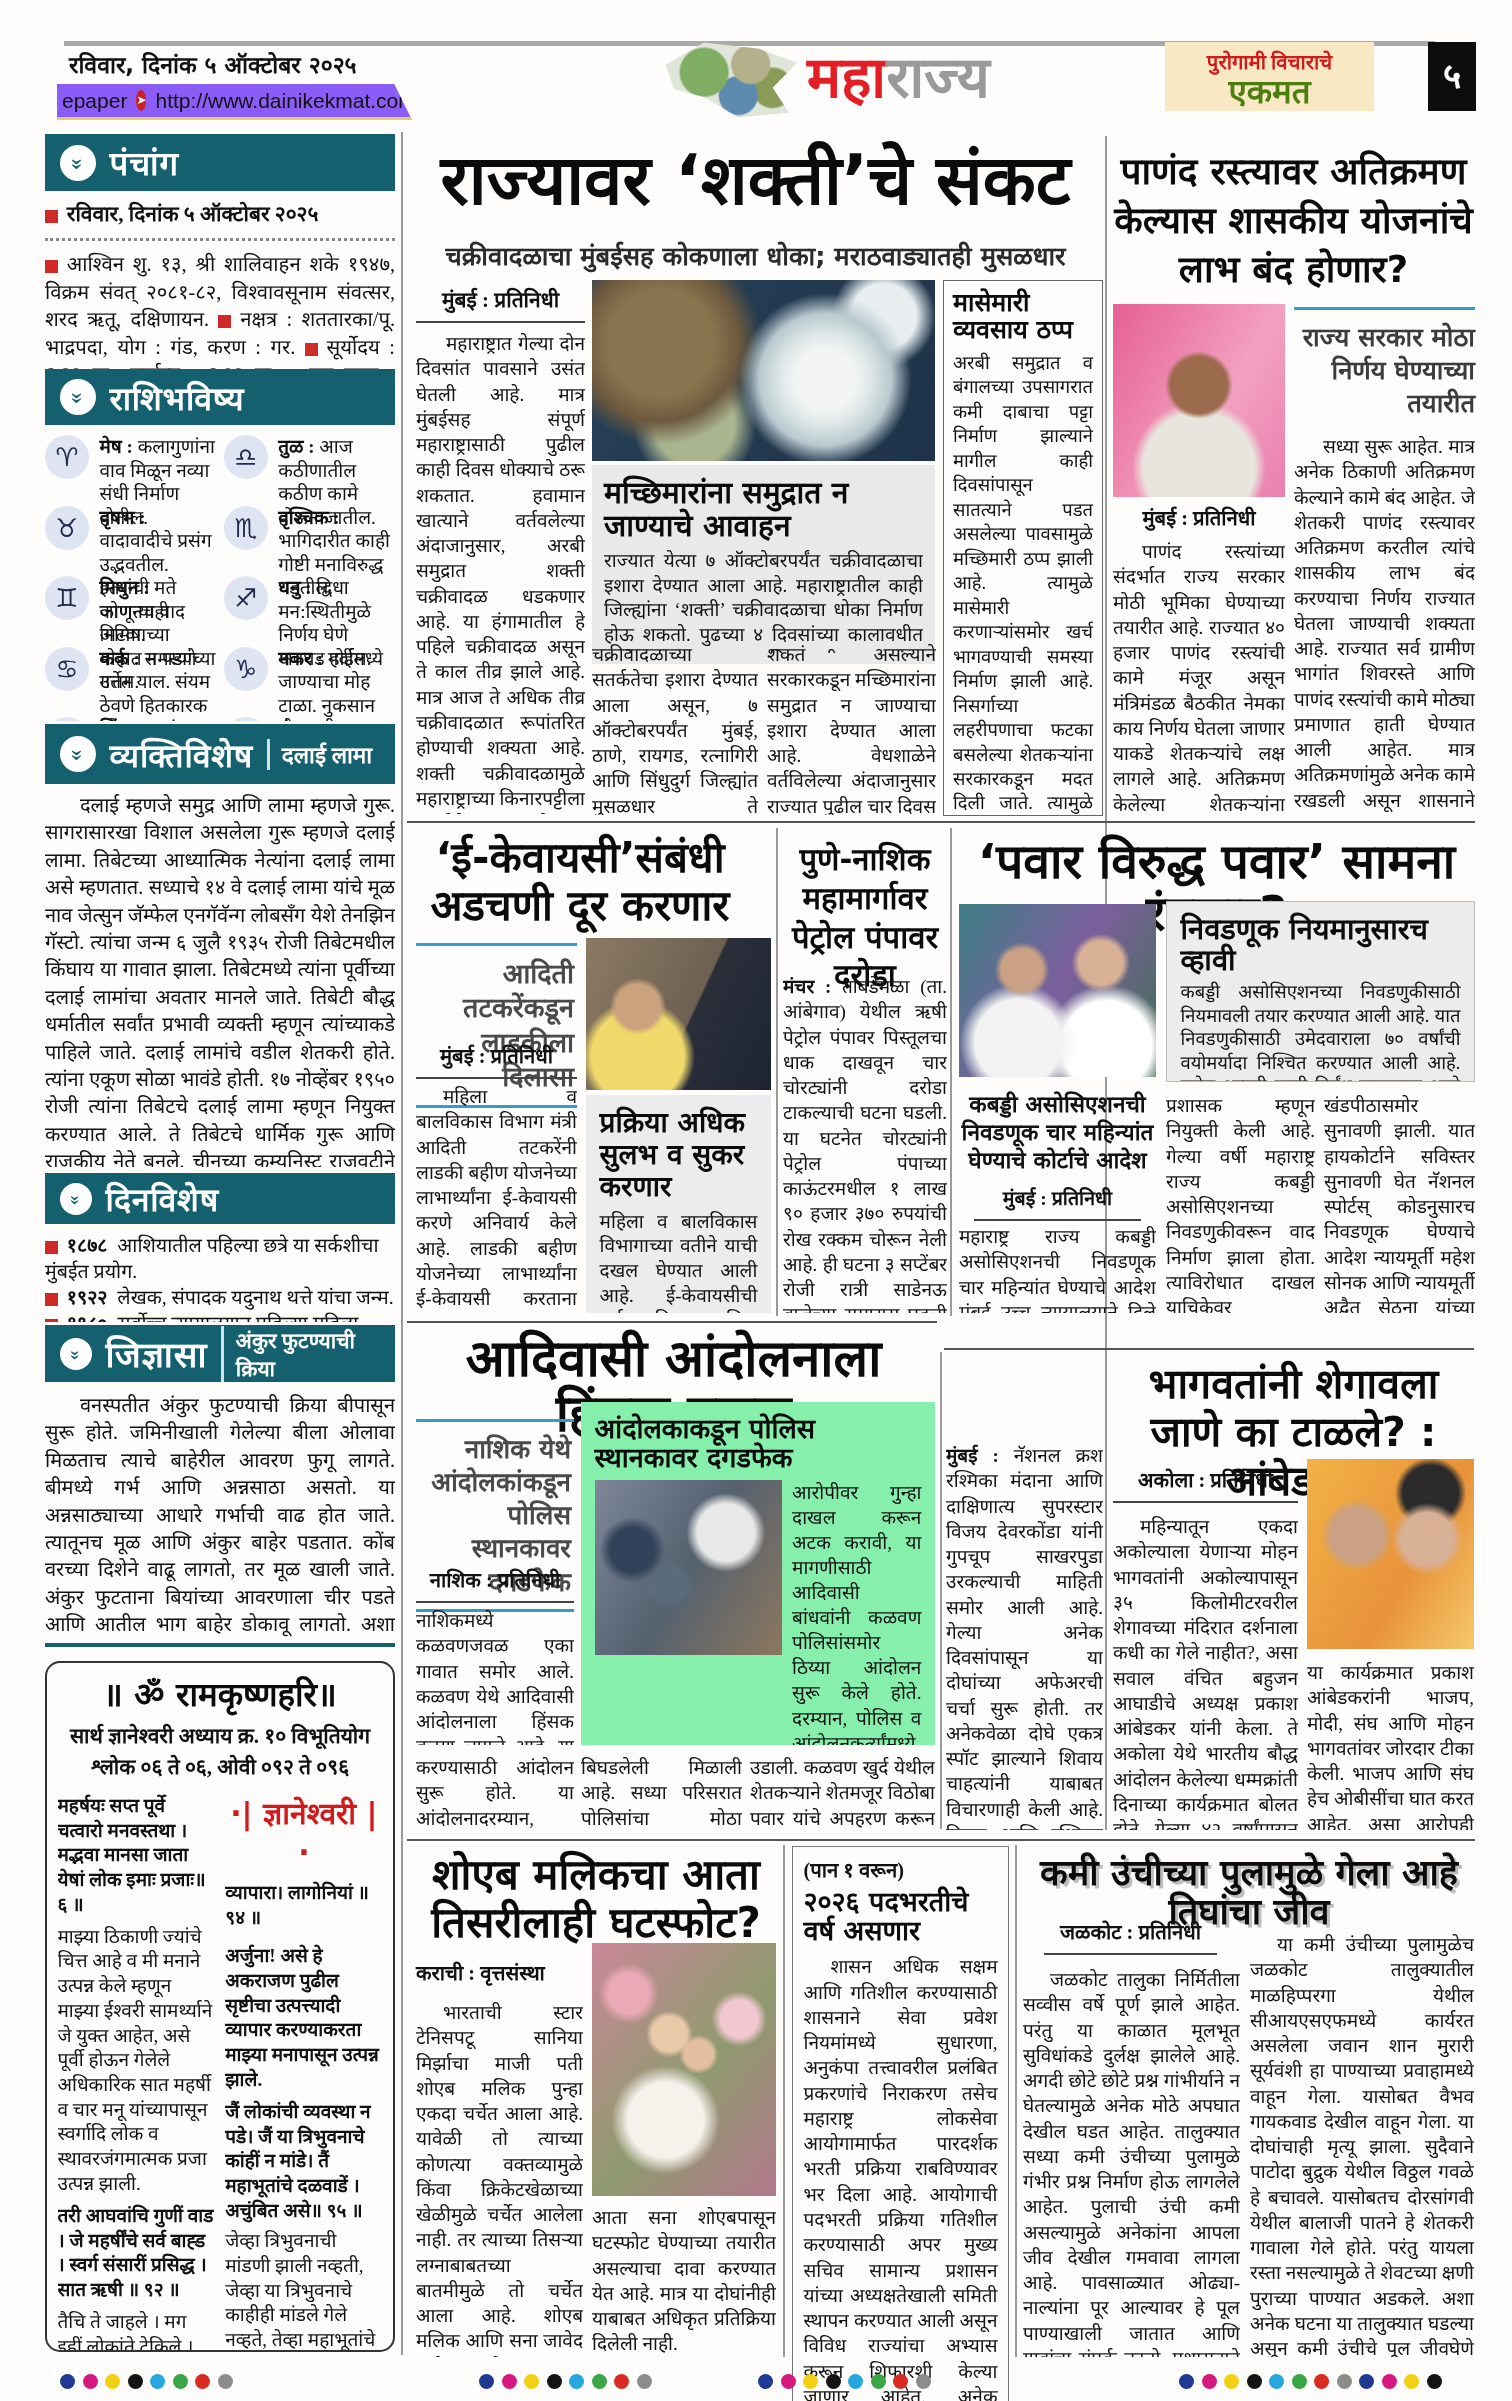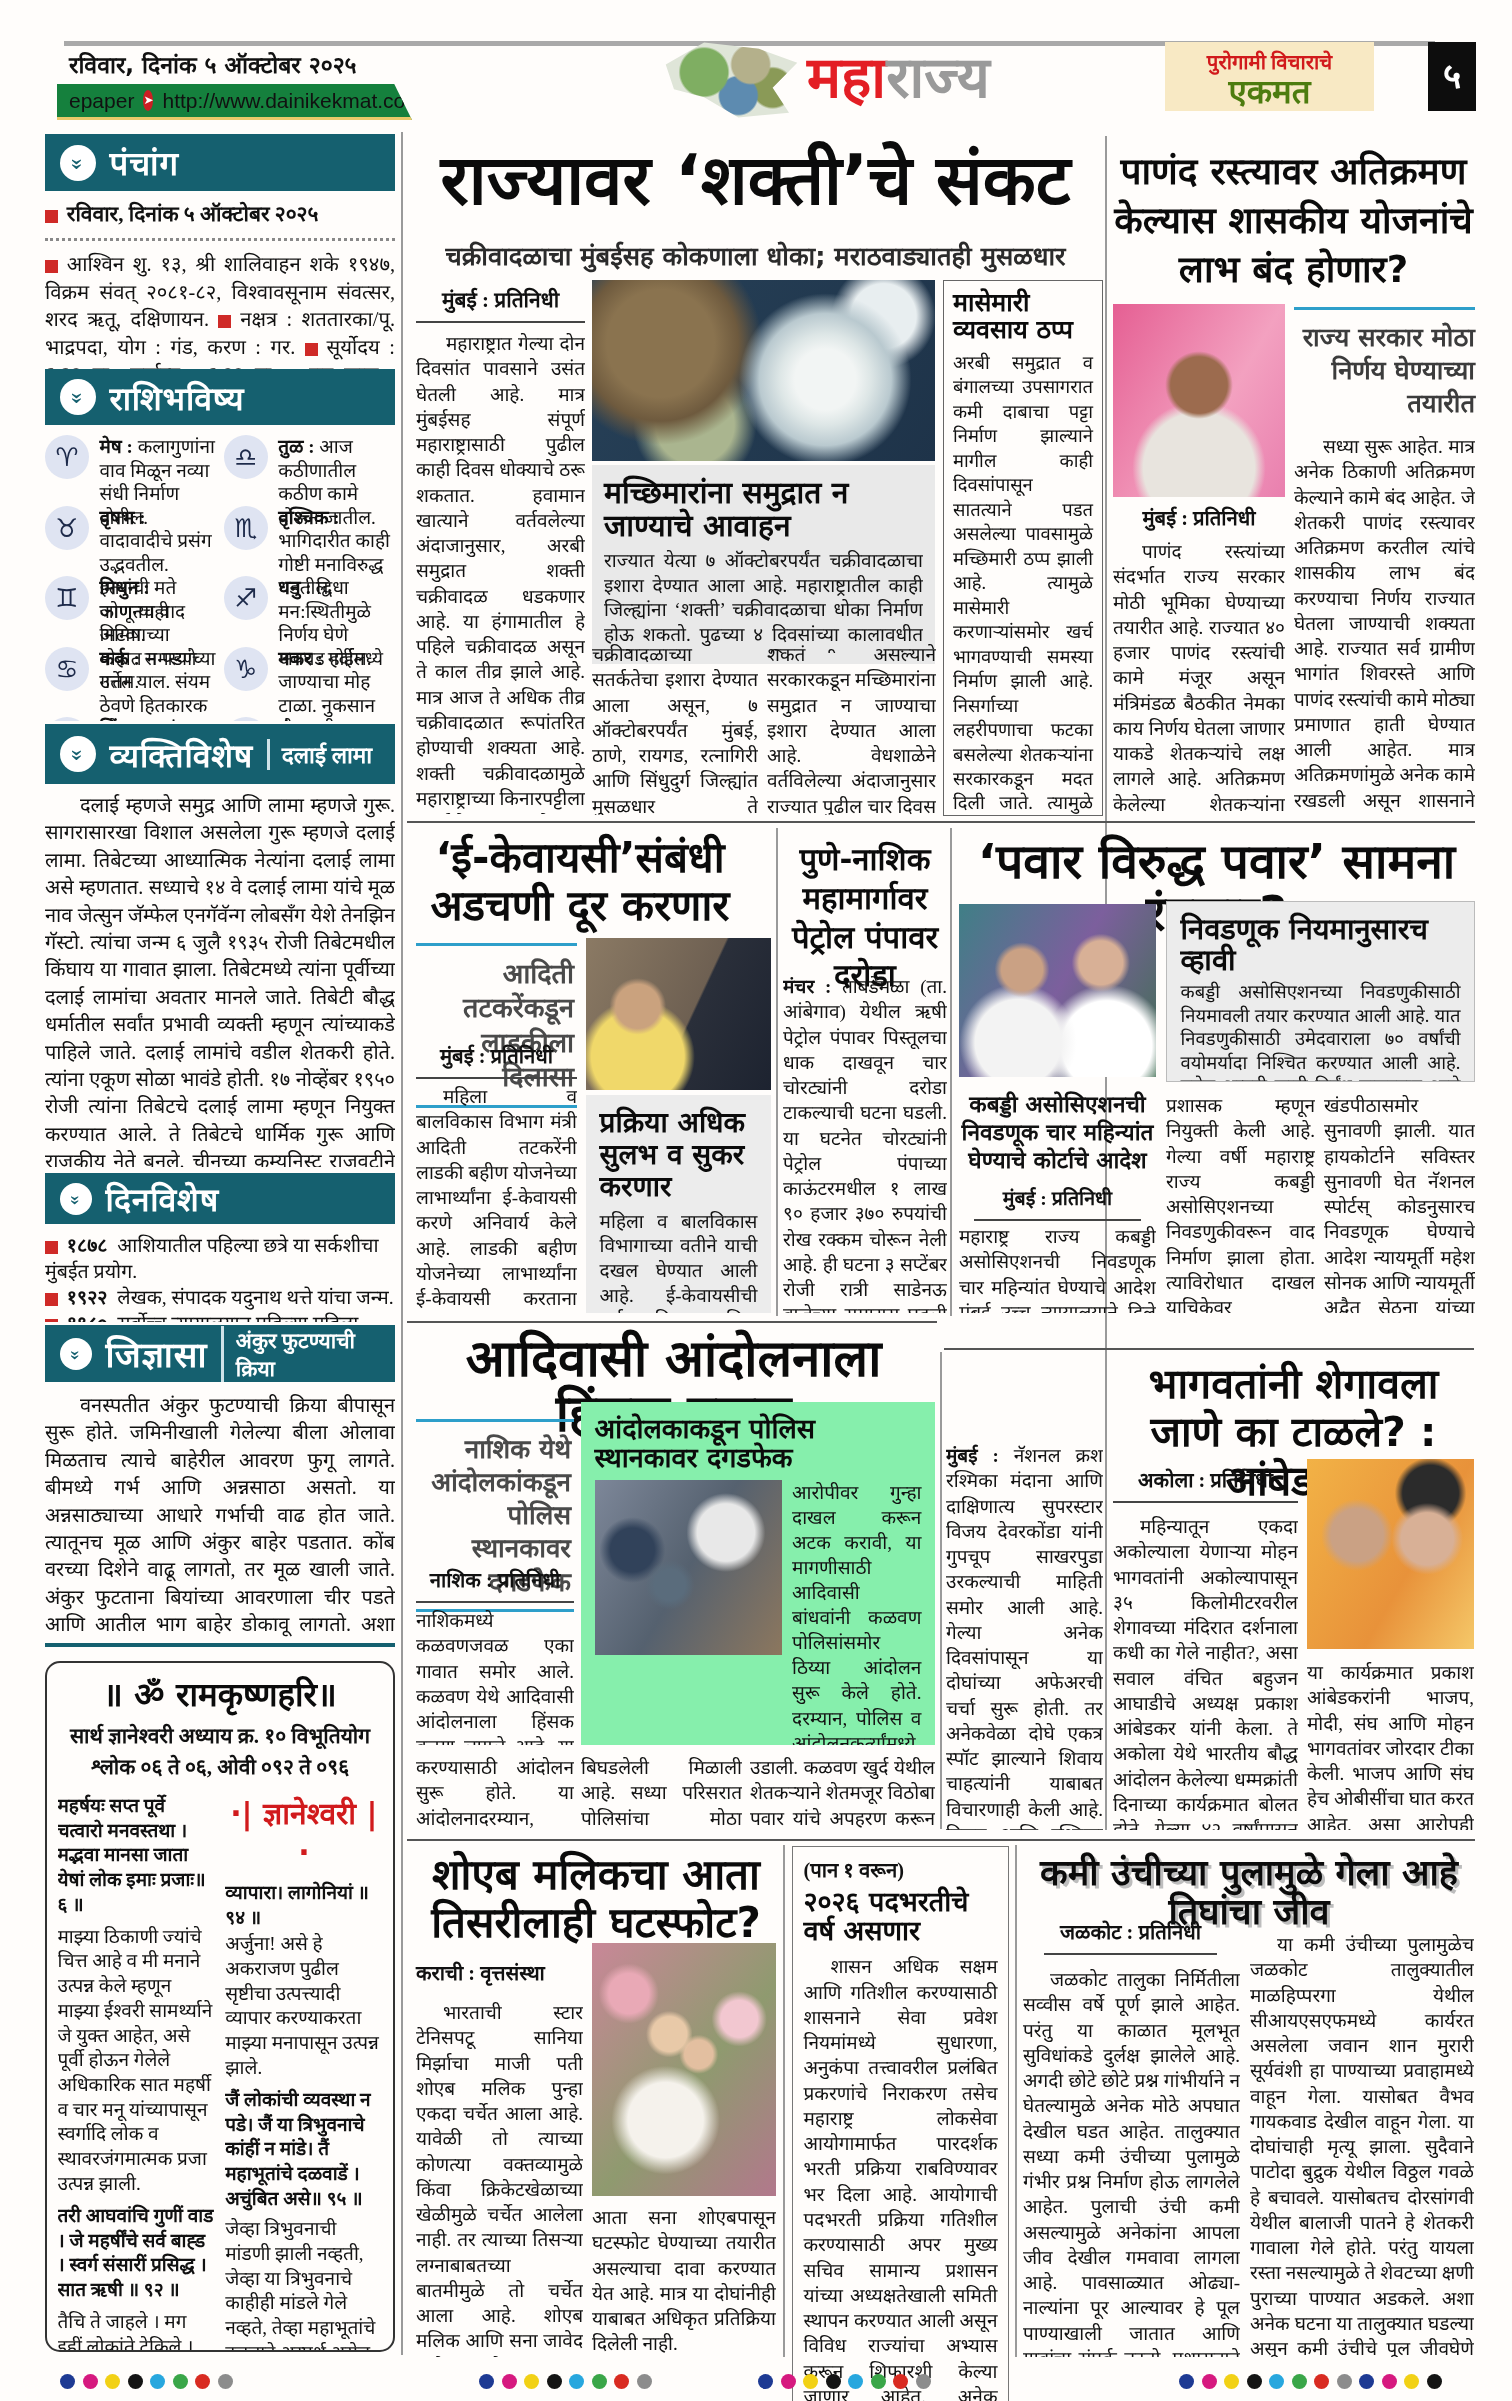--- a/index.html
+++ b/index.html
@@ -38,21 +38,21 @@
   .dotrow{display:flex;gap:7.5px;}
   .dot{width:15px;height:15px;border-radius:50%;}
 </style>
 </head>
 <body>
 
 <div class="page">
 
   <div class="abs" style="left:64px;top:41px;width:1371px;height:5.3px;background:#a9a9a9;"></div>
   <div class="abs b sans" style="left:69px;top:48px;font-size:23px;">रविवार, दिनांक ५ ऑक्टोबर २०२५</div>
-  <div class="abs" style="left:57px;top:84px;width:355px;height:36px;background:#15803d;border-bottom:3px solid #e8c96a;clip-path:polygon(0 0,95% 0,100% 100%,0 100%);display:flex;align-items:center;gap:9px;padding-left:12px;box-sizing:border-box;">
+  <div class="abs" style="left:57px;top:84px;width:355px;height:36px;background:#8b5cf6;border-bottom:3px solid #e8c96a;clip-path:polygon(0 0,95% 0,100% 100%,0 100%);display:flex;align-items:center;gap:9px;padding-left:5px;box-sizing:border-box;">
     <span style="font-size:21px;font-family:'Liberation Sans',sans-serif;">epaper</span>
     <span style="width:21px;height:21px;border-radius:50%;background:#cc1f24;color:#fff;display:inline-flex;align-items:center;justify-content:center;font-size:12px;">➤</span>
     <span style="font-size:21px;font-family:'Liberation Sans',sans-serif;">http://www.dainikekmat.com</span>
   </div>
   <div class="abs" style="left:663px;top:41px;width:137px;height:78px;background:radial-gradient(circle at 30% 40%,#7fae62 0 22%,transparent 24%),radial-gradient(circle at 64% 30%,#b4b08b 0 18%,transparent 20%),radial-gradient(circle at 55% 70%,#5d8bb0 0 20%,transparent 22%),radial-gradient(circle at 80% 60%,#8a9a57 0 16%,transparent 18%),#dfe5d8;clip-path:polygon(2% 30%,30% 2%,70% 10%,98% 28%,80% 60%,92% 92%,55% 98%,30% 72%,8% 62%);"></div>
   <div class="abs hl" style="left:807px;top:47px;font-size:57px;">
     <span style="color:#e31e24;">महा</span><span style="color:#9a9a9a;">राज्य</span>
   </div>
   <div class="abs ctr" style="left:1165px;top:42px;width:209px;height:69px;background:#f8e9c4;">
     <div class="b" style="color:#d11a1c;font-size:20.3px;padding-top:4.5px;">पुरोगामी विचाराचे</div>
@@ -175,21 +175,21 @@
       <div class="clip" style="width:50%;height:557px;font-size:19px;line-height:1.3;">
         <div class="b">महर्षयः सप्त पूर्वे चत्वारो मनवस्तथा । मद्भवा मानसा जाता येषां लोक इमाः प्रजाः॥ ६ ॥</div>
         <div style="margin-top:7.5px;">माझ्या ठिकाणी ज्यांचे चित्त आहे व मी मनाने उत्पन्न केले म्हणून माझ्या ईश्वरी सामर्थ्याने जे युक्त आहेत, असे पूर्वी होऊन गेलेले अधिकारिक सात महर्षी व चार मनू यांच्यापासून स्वर्गादि लोक व स्थावरजंगमात्मक प्रजा उत्पन्न झाली.</div>
         <div class="b" style="margin-top:7.5px;">तरी आघवांचि गुणीं वाड । जे महर्षींचे सर्व बाह्ड । स्वर्ग संसारीं प्रसिद्ध । सात ऋषी ॥ ९२ ॥</div>
         <div style="margin-top:7.5px;">तैचि ते जाहले । मग इहीं लोकांते टेकिले । इहीं जन १ ॥</div>
 
       </div>
       <div class="clip" style="width:50%;height:557px;font-size:19px;line-height:1.3;">
         <div class="ctr" style="color:#d11a1c;font-weight:bold;font-size:30px;font-family:'DejaVu Sans',sans-serif;">·| <span>ज्ञानेश्वरी</span> |·</div>
         <div class="b" style="margin-top:9px;">व्यापारा। लागोनियां ॥ ९४ ॥</div>
-        <div style="margin-top:2px;">अर्जुना! असे हे अकराजण पुढील सृष्टीचा उत्पत्त्यादी व्यापार करण्याकरता माझ्या मनापासून उत्पन्न झाले.</div>
+        <div style="margin-top:14px;font-weight:bold;">अर्जुना! असे हे अकराजण पुढील सृष्टीचा उत्पत्त्यादी व्यापार करण्याकरता माझ्या मनापासून उत्पन्न झाले.</div>
         <div class="b" style="margin-top:7.5px;">जैं लोकांची व्यवस्था न पडे। जैं या त्रिभुवनाचे कांहीं न मांडे। तैं महाभूतांचे दळवाडें । अचुंबित असे॥ ९५ ॥</div>
         <div style="margin-top:6px;">जेव्हा त्रिभुवनाची मांडणी झाली नव्हती, जेव्हा या त्रिभुवनाचे काहीही मांडले गेले नव्हते, तेव्हा महाभूतांचे दळवाडे अस्पर्श असेच होते.</div>
       </div>
     </div>
   </div>
 
   <div class="abs hl ctr" style="left:410px;top:143px;width:691px;font-size:69px;">राज्यावर ‘शक्ती’चे संकट</div>
   <div class="abs ctr b" style="left:410px;top:238px;width:691px;font-size:25.6px;color:#2b2b2b;font-family:'DejaVu Sans',sans-serif;">चक्रीवादळाचा मुंबईसह कोकणाला धोका; मराठवाड्यातही मुसळधार</div>
   <div class="abs byline" style="left:416px;top:285px;width:169px;font-size:21px;">मुंबई : प्रतिनिधी</div>
   <div class="abs jtxt clip body-txt" style="left:416px;top:331px;width:169px;height:483px;text-indent:30px;">महाराष्ट्रात गेल्या दोन दिवसांत पावसाने उसंत घेतली आहे. मात्र मुंबईसह संपूर्ण महाराष्ट्रासाठी पुढील काही दिवस धोक्याचे ठरू शकतात. हवामान खात्याने वर्तवलेल्या अंदाजानुसार, अरबी समुद्रात शक्ती चक्रीवादळ धडकणार आहे. या हंगामातील हे पहिले चक्रीवादळ असून ते काल तीव्र झाले आहे. मात्र आज ते अधिक तीव्र चक्रीवादळात रूपांतरित होण्याची शक्यता आहे. शक्ती चक्रीवादळामुळे महाराष्ट्राच्या किनारपट्टीला सतर्कतेचा इशारा देण्यात आला असून राज्यात पुढील चार दिवस मुसळधार पावसाची शक्यता वर्तविण्यात आली आहे. किनारपट्टीवर वाऱ्यांचा वेग वाढणार असून समुद्र खवळलेला राहणार आहे. चक्रीवादळाच्या पार्श्वभूमीवर प्रशासनाला सतर्क राहण्याच्या सूचना हवामान विभागाने दिल्या आहेत.</div>

